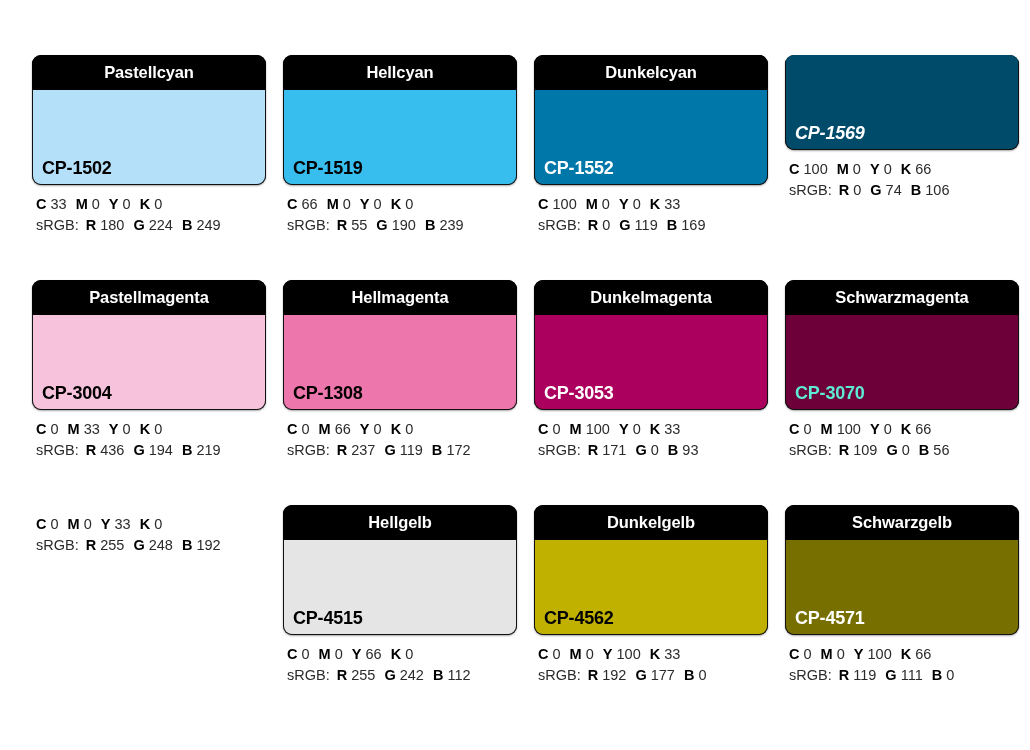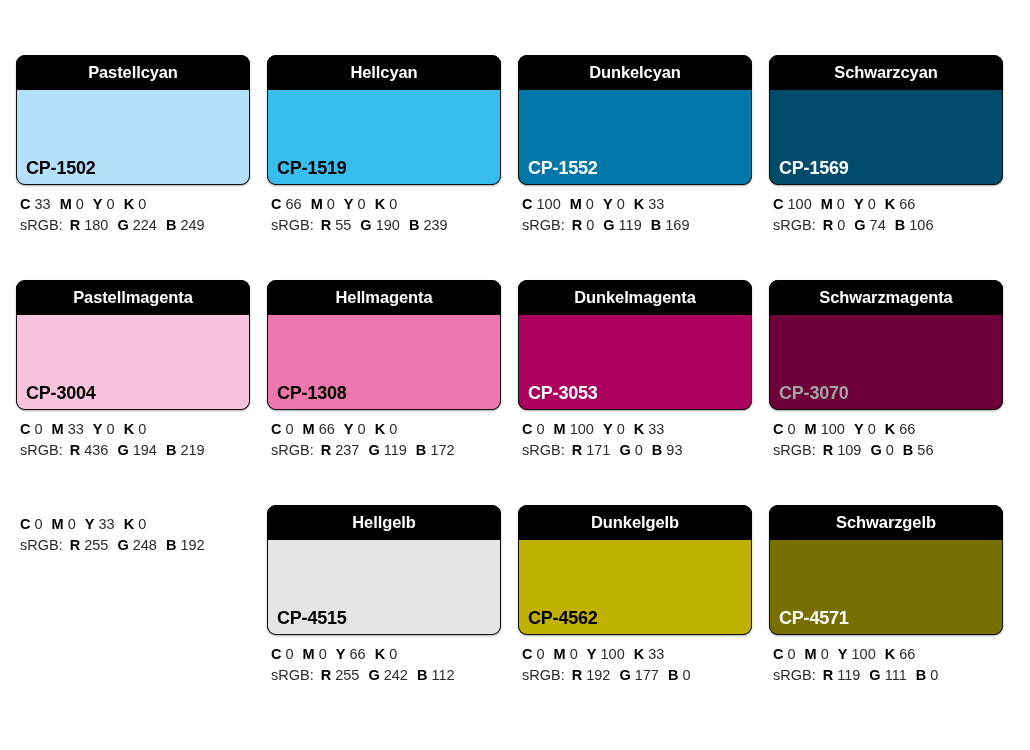--- a/index.html
+++ b/index.html
@@ -10,21 +10,21 @@
     overflow:hidden;
     -webkit-font-smoothing:antialiased;
   }
   #sheet{
     position:relative;
     width:1030px;height:750px;
     box-sizing:border-box;
   }
   .grid{
     position:absolute;
-    left:16px; top:55px;
+    left:32px; top:55px;
     width:986px;
     display:grid;
     grid-template-columns:repeat(4,234px);
     grid-column-gap:17px;
     grid-row-gap:44px;
   }
   .cell{
     width:234px;
   }
   
@@ -141,24 +141,21 @@
             <span class="swatch-code" style="color: rgb(255, 255, 255);">CP-1552</span>
           </div>
         </div>
         <div class="specs">
           <div class="spec-line"><span class="pair"><span class="k">C</span> <span class="v">100</span></span><span class="pair"><span class="k">M</span> <span class="v">0</span></span><span class="pair"><span class="k">Y</span> <span class="v">0</span></span><span class="pair"><span class="k">K</span> <span class="v">33</span></span></div>
           <div class="spec-line"><span class="srgb-label">sRGB:</span><span class="pair"><span class="k">R</span> <span class="v">0</span></span><span class="pair"><span class="k">G</span> <span class="v">119</span></span><span class="pair"><span class="k">B</span> <span class="v">169</span></span></div>
         </div>
       </div>
       <div class="cell">
         <div class="card">
-          <div class="card-header">
-            <span class="card-title">Schwarzcyan</span>
-          </div>
-          <div class="swatch" style="background: rgb(0, 74, 106);">
+          <div class="swatch" style="background: rgb(0, 74, 106); font-style: italic;">
             <span class="swatch-code" style="color: rgb(255, 255, 255);">CP-1569</span>
           </div>
         </div>
         <div class="specs">
           <div class="spec-line"><span class="pair"><span class="k">C</span> <span class="v">100</span></span><span class="pair"><span class="k">M</span> <span class="v">0</span></span><span class="pair"><span class="k">Y</span> <span class="v">0</span></span><span class="pair"><span class="k">K</span> <span class="v">66</span></span></div>
           <div class="spec-line"><span class="srgb-label">sRGB:</span><span class="pair"><span class="k">R</span> <span class="v">0</span></span><span class="pair"><span class="k">G</span> <span class="v">74</span></span><span class="pair"><span class="k">B</span> <span class="v">106</span></span></div>
         </div>
       </div>
       <div class="cell">
         <div class="card">
@@ -201,21 +198,21 @@
           <div class="spec-line"><span class="pair"><span class="k">C</span> <span class="v">0</span></span><span class="pair"><span class="k">M</span> <span class="v">100</span></span><span class="pair"><span class="k">Y</span> <span class="v">0</span></span><span class="pair"><span class="k">K</span> <span class="v">33</span></span></div>
           <div class="spec-line"><span class="srgb-label">sRGB:</span><span class="pair"><span class="k">R</span> <span class="v">171</span></span><span class="pair"><span class="k">G</span> <span class="v">0</span></span><span class="pair"><span class="k">B</span> <span class="v">93</span></span></div>
         </div>
       </div>
       <div class="cell">
         <div class="card">
           <div class="card-header">
             <span class="card-title">Schwarzmagenta</span>
           </div>
           <div class="swatch" style="background: rgb(109, 0, 56);">
-            <span class="swatch-code" style="color: #a3a3a3;">CP-3070</span>
+            <span class="swatch-code" style="color: #5eead4;">CP-3070</span>
           </div>
         </div>
         <div class="specs">
           <div class="spec-line"><span class="pair"><span class="k">C</span> <span class="v">0</span></span><span class="pair"><span class="k">M</span> <span class="v">100</span></span><span class="pair"><span class="k">Y</span> <span class="v">0</span></span><span class="pair"><span class="k">K</span> <span class="v">66</span></span></div>
           <div class="spec-line"><span class="srgb-label">sRGB:</span><span class="pair"><span class="k">R</span> <span class="v">109</span></span><span class="pair"><span class="k">G</span> <span class="v">0</span></span><span class="pair"><span class="k">B</span> <span class="v">56</span></span></div>
         </div>
       </div>
       <div class="cell">
         <div class="specs">
           <div class="spec-line"><span class="pair"><span class="k">C</span> <span class="v">0</span></span><span class="pair"><span class="k">M</span> <span class="v">0</span></span><span class="pair"><span class="k">Y</span> <span class="v">33</span></span><span class="pair"><span class="k">K</span> <span class="v">0</span></span></div>

